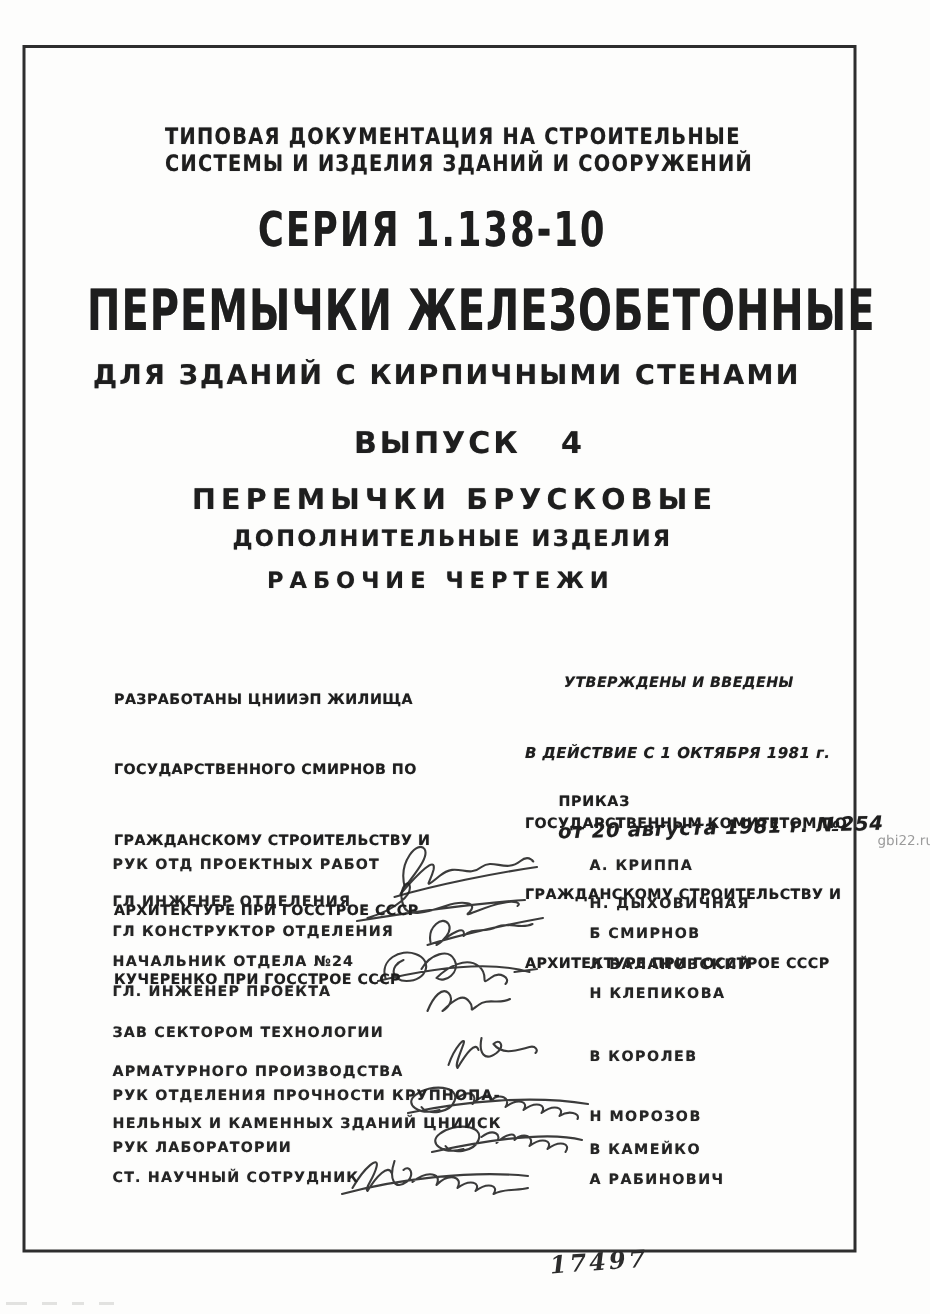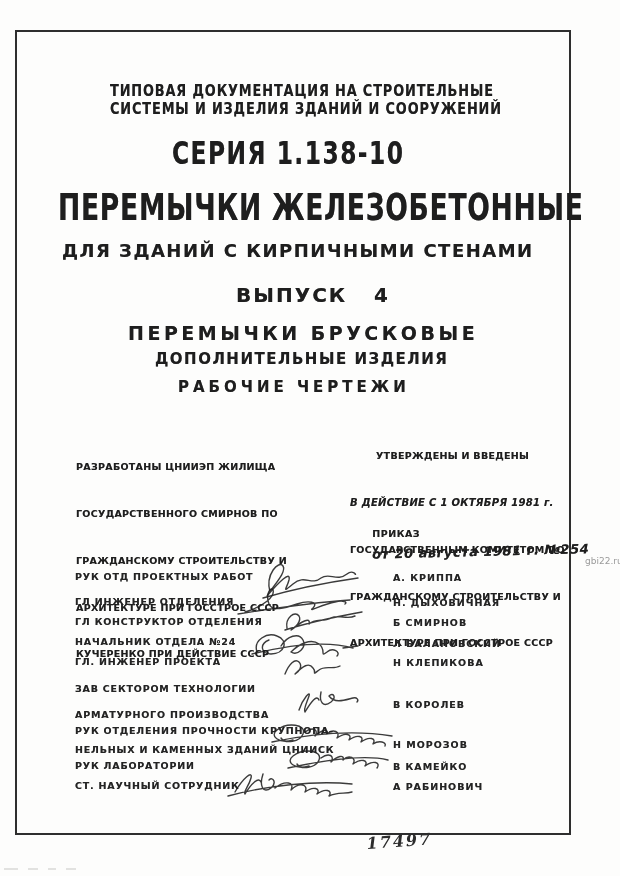--- a/index.html
+++ b/index.html
@@ -20,21 +20,21 @@
   .hdr{font-size:15px;letter-spacing:1px;transform:scaleX(.86);transform-origin:left top;}
   .series{font-size:32px;letter-spacing:2px;transform:scaleX(.73);transform-origin:left top;}
   .title{font-size:38px;letter-spacing:1px;transform:scaleX(.70);transform-origin:left top;}
   .subtitle{font-size:18px;letter-spacing:1.5px;}
   .issue{font-size:20px;letter-spacing:2px;}
   .sec1{font-size:19px;letter-spacing:3.5px;}
   .sec2{font-size:15px;letter-spacing:1.5px;}
   .sec3{font-size:15px;letter-spacing:4px;}
   .smallblock{font-size:9.5px;letter-spacing:.3px;line-height:15.6px;white-space:pre;}
   .smallblock div{height:15.6px;}
-  .appr-line0{padding-left:26px;}
+  .appr-line0{padding-left:26px;font-style:italic;}
   .appr-line1{font-size:10px;font-style:italic;}
   .order-label{font-size:9.5px;letter-spacing:.5px;}
   .order-value{font-size:13px;font-style:italic;letter-spacing:.5px;display:inline-block;transform:rotate(-1.5deg);}
   .role{position:absolute;left:75px;font-size:9.5px;letter-spacing:.8px;font-weight:bold;white-space:pre-line;color:#242424;text-shadow:0 0 .5px rgba(30,30,30,.5);}
   .name{position:absolute;left:393px;font-size:9.5px;letter-spacing:1px;font-weight:bold;white-space:pre;color:#242424;text-shadow:0 0 .5px rgba(30,30,30,.5);}
   .sig-overlay{position:absolute;left:215px;top:552px;width:210px;height:260px;}
   .sig-overlay path{fill:none;stroke:#202020;stroke-width:1.4;stroke-linecap:round;stroke-linejoin:round;opacity:.88;}
   .footer-num{
     font-family:"DejaVu Serif","Liberation Serif",serif;
     font-style:italic;font-weight:bold;font-size:16px;letter-spacing:2px;
@@ -61,21 +61,21 @@
   <div class="abs ink issue" style="left:236px;top:283px;">ВЫПУСК   4</div>
   <div class="abs ink sec1" style="left:128px;top:322px;">ПЕРЕМЫЧКИ БРУСКОВЫЕ</div>
   <div class="abs ink sec2" style="left:155px;top:350px;text-align:right;">ДОПОЛНИТЕЛЬНЫЕ ИЗДЕЛИЯ</div>
   <div class="abs ink sec3" style="left:178px;top:378px;">РАБОЧИЕ ЧЕРТЕЖИ</div>
 
   <div class="abs ink smallblock" style="left:48px;top:428px;margin-left:28px;">
     <div>РАЗРАБОТАНЫ ЦНИИЭП ЖИЛИЩА</div>
     <div>ГОСУДАРСТВЕННОГО СМИРНОВ ПО</div>
     <div>ГРАЖДАНСКОМУ СТРОИТЕЛЬСТВУ И</div>
     <div>АРХИТЕКТУРЕ ПРИ ГОССТРОЕ СССР</div>
-    <div>КУЧЕРЕНКО ПРИ ДЕЙСТВИЕ СССР</div>
+    <div>КУЧЕРЕНКО ПРИ ГОССТРОЕ СССР</div>
   </div>
 
   <div class="abs ink smallblock" style="left:350px;top:417px;">
     <div class="appr-line0">УТВЕРЖДЕНЫ И ВВЕДЕНЫ</div>
     <div class="appr-line1">В ДЕЙСТВИЕ С 1 ОКТЯБРЯ 1981 г.</div>
     <div>ГОСУДАРСТВЕННЫМ КОМИТЕТОМ ПО</div>
     <div>ГРАЖДАНСКОМУ СТРОИТЕЛЬСТВУ И</div>
     <div>АРХИТЕКТУРЕ ПРИ ГОССТРОЕ СССР</div>
   </div>
   <div class="abs ink" style="left:350px;top:503px;">

